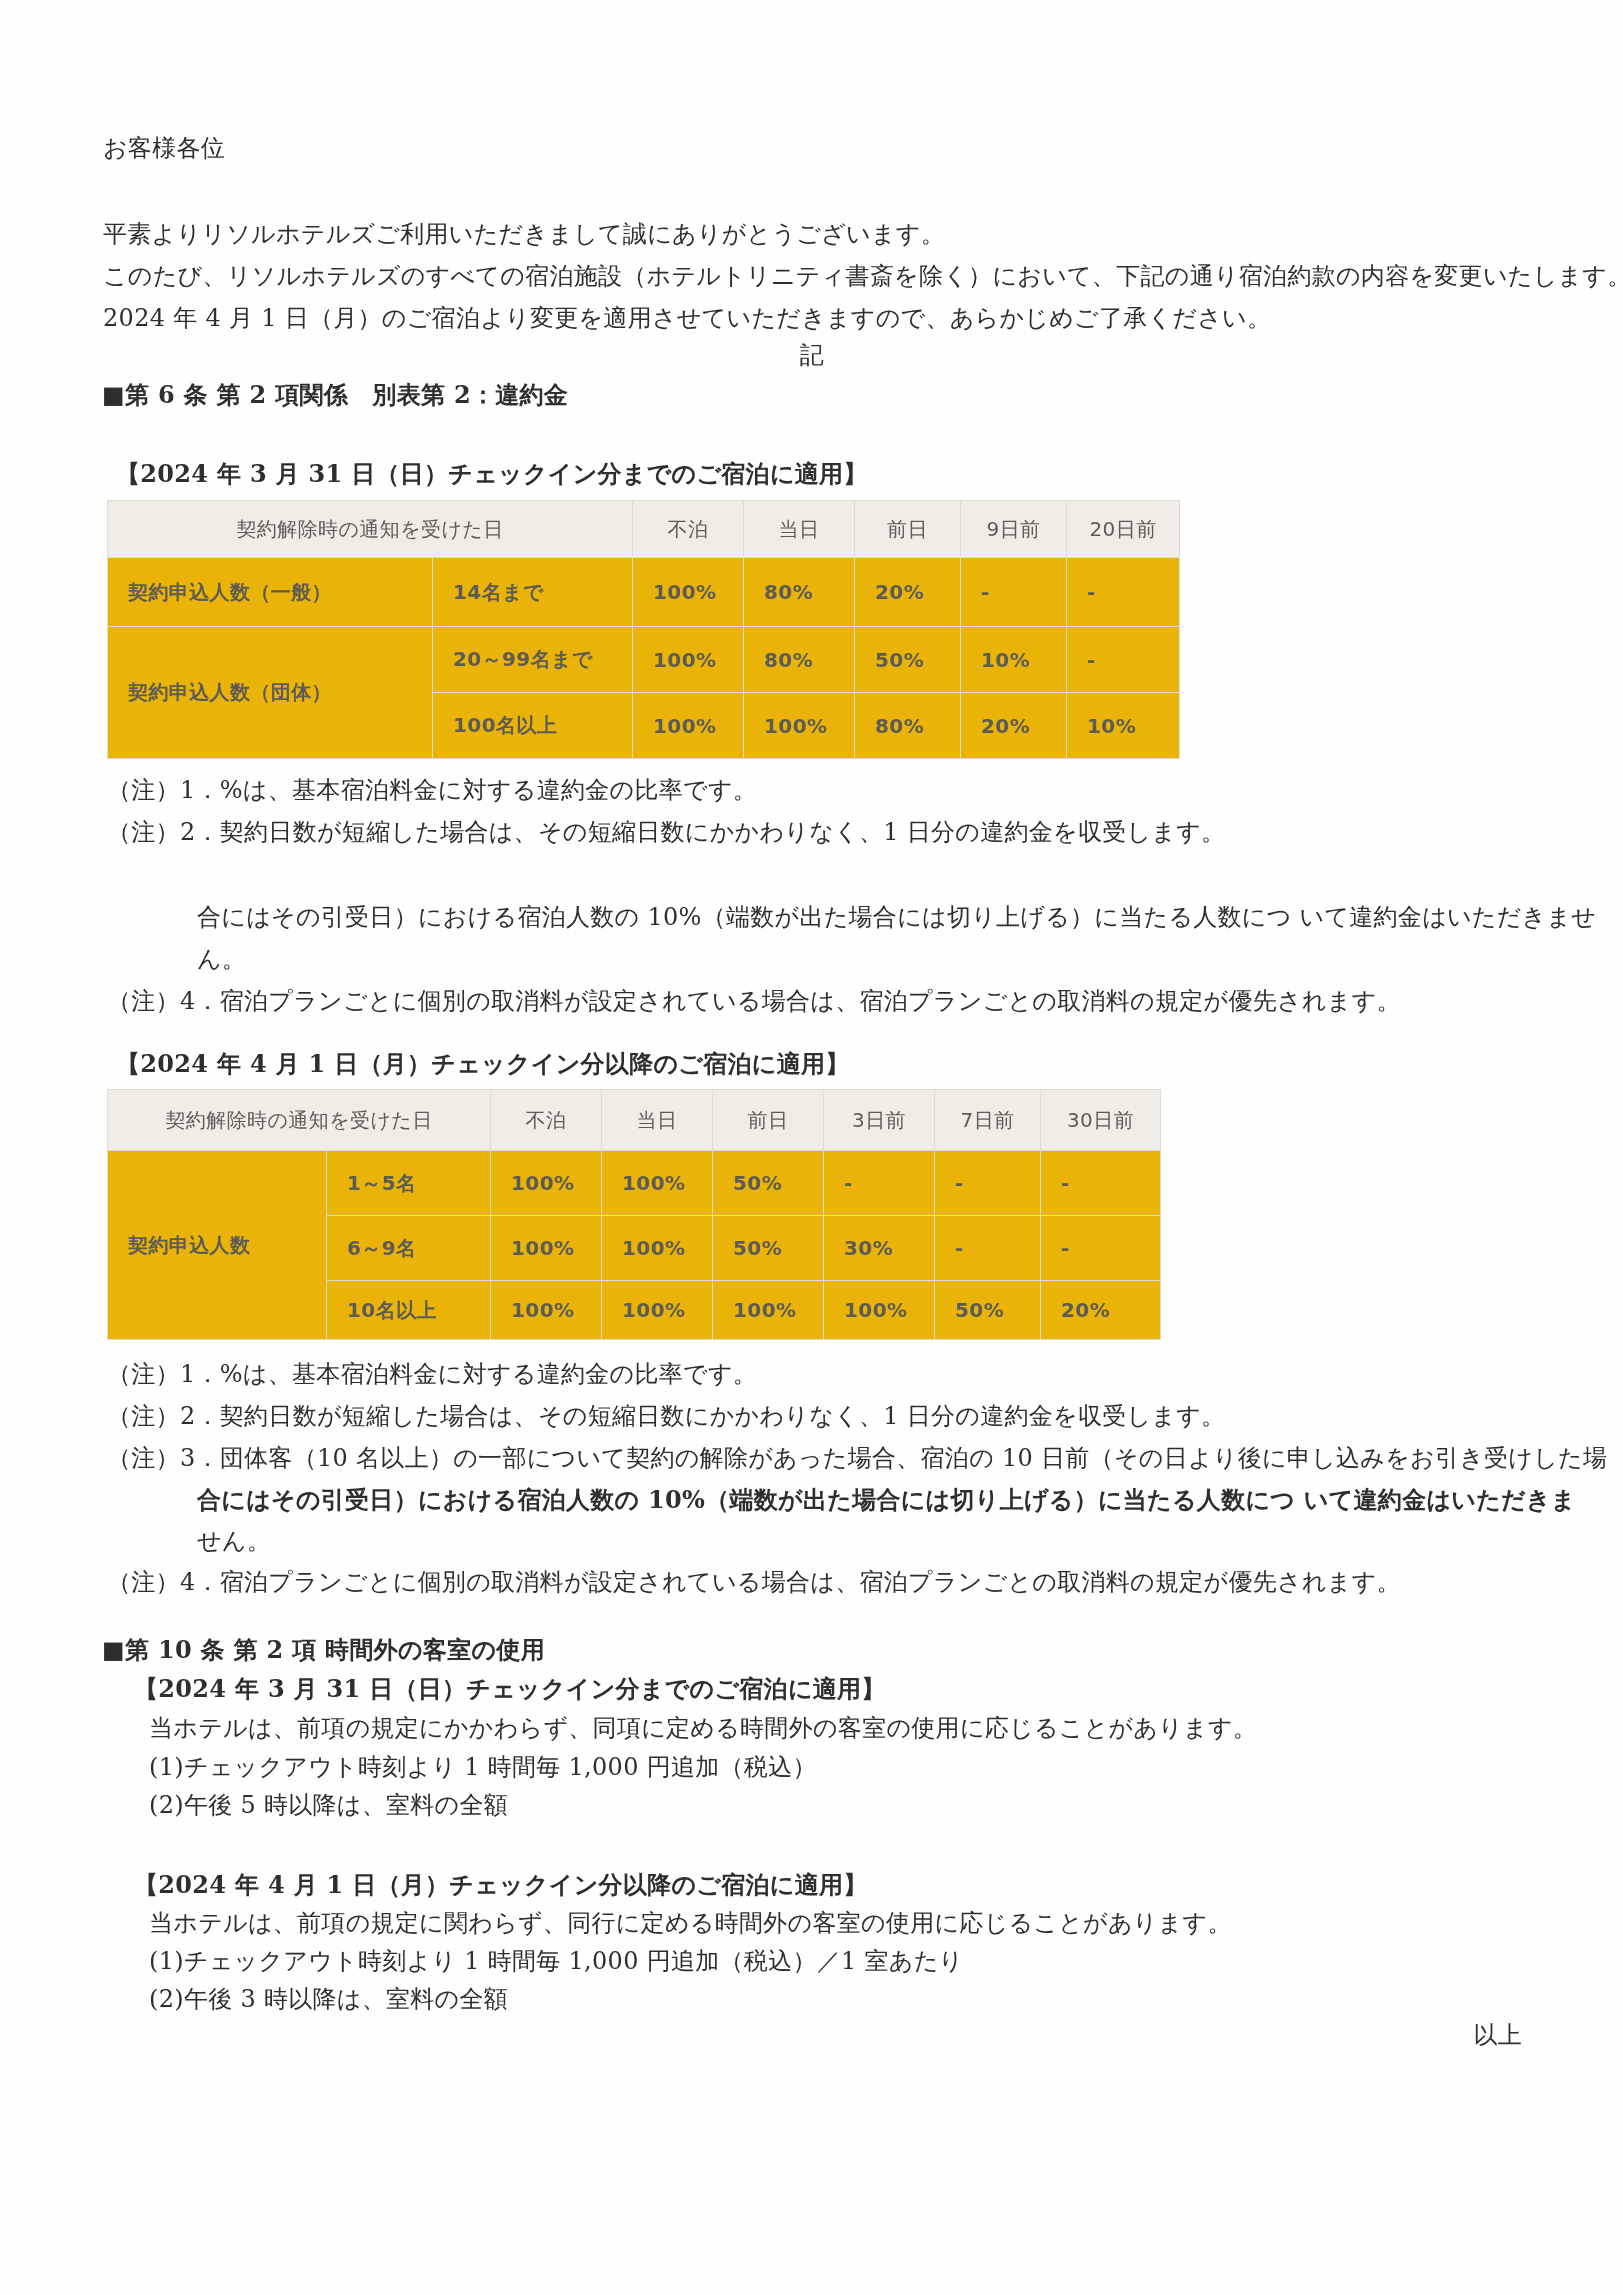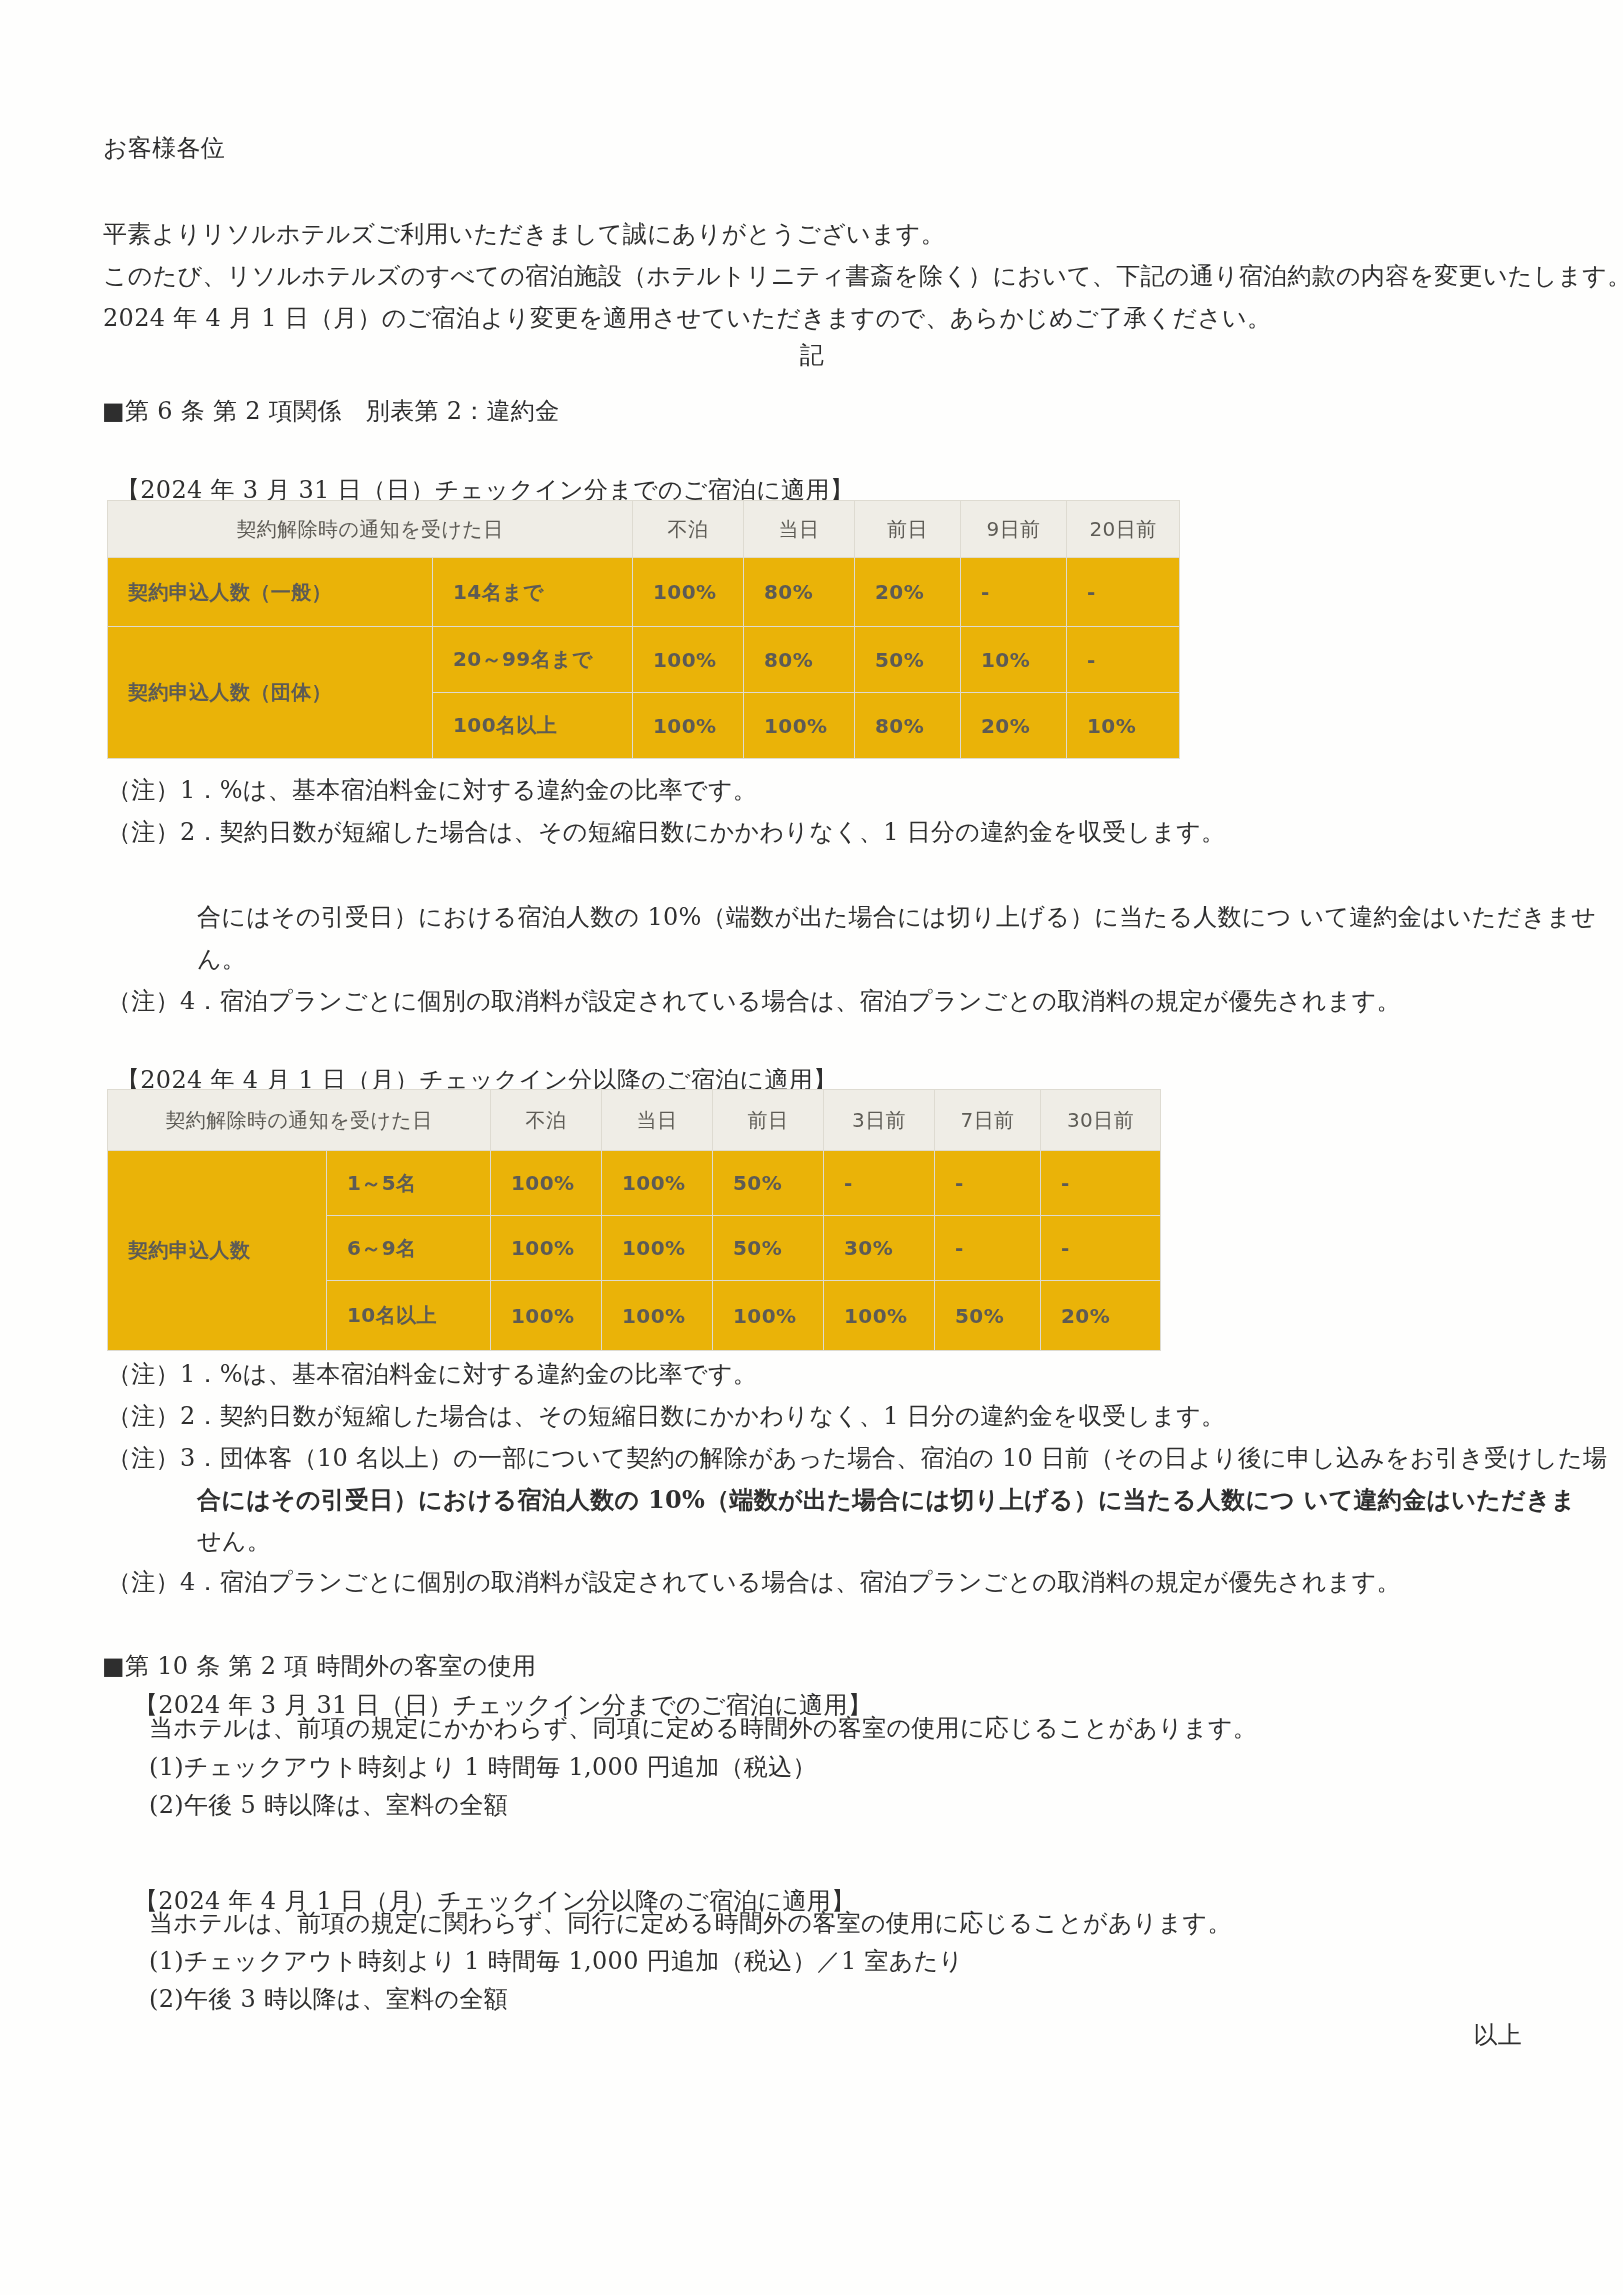--- a/index.html
+++ b/index.html
@@ -14,21 +14,21 @@
     color:#2e2e2e;
   }
   .line {
     position:absolute;
     font-size:24px;
     letter-spacing:0.3px;
     white-space:nowrap;
     line-height:1.35;
     color:#2e2e2e;
   }
-  .bold { font-weight:normal;margin-top:16px; }
+  .bold { font-weight:bold; }
   .center { left:0; width:1624px; text-align:center; }
   .closing { left:103px; width:1419px; text-align:right; }
 
   table.penalty {
     position:absolute;
     border-collapse:collapse;
     table-layout:fixed;
     font-family:"DejaVu Sans","Liberation Sans",sans-serif;
     font-size:20px;
     color:#5d5b55;
@@ -154,21 +154,21 @@
     </tr>
     <tr style="height:65px;">
       <td>6～9名</td>
       <td>100%</td>
       <td>100%</td>
       <td>50%</td>
       <td>30%</td>
       <td>-</td>
       <td>-</td>
     </tr>
-    <tr style="height:70px;">
+    <tr style="height:59px;">
       <td>10名以上</td>
       <td>100%</td>
       <td>100%</td>
       <td>100%</td>
       <td>100%</td>
       <td>50%</td>
       <td>20%</td>
     </tr>
   </tbody>
     </table>

